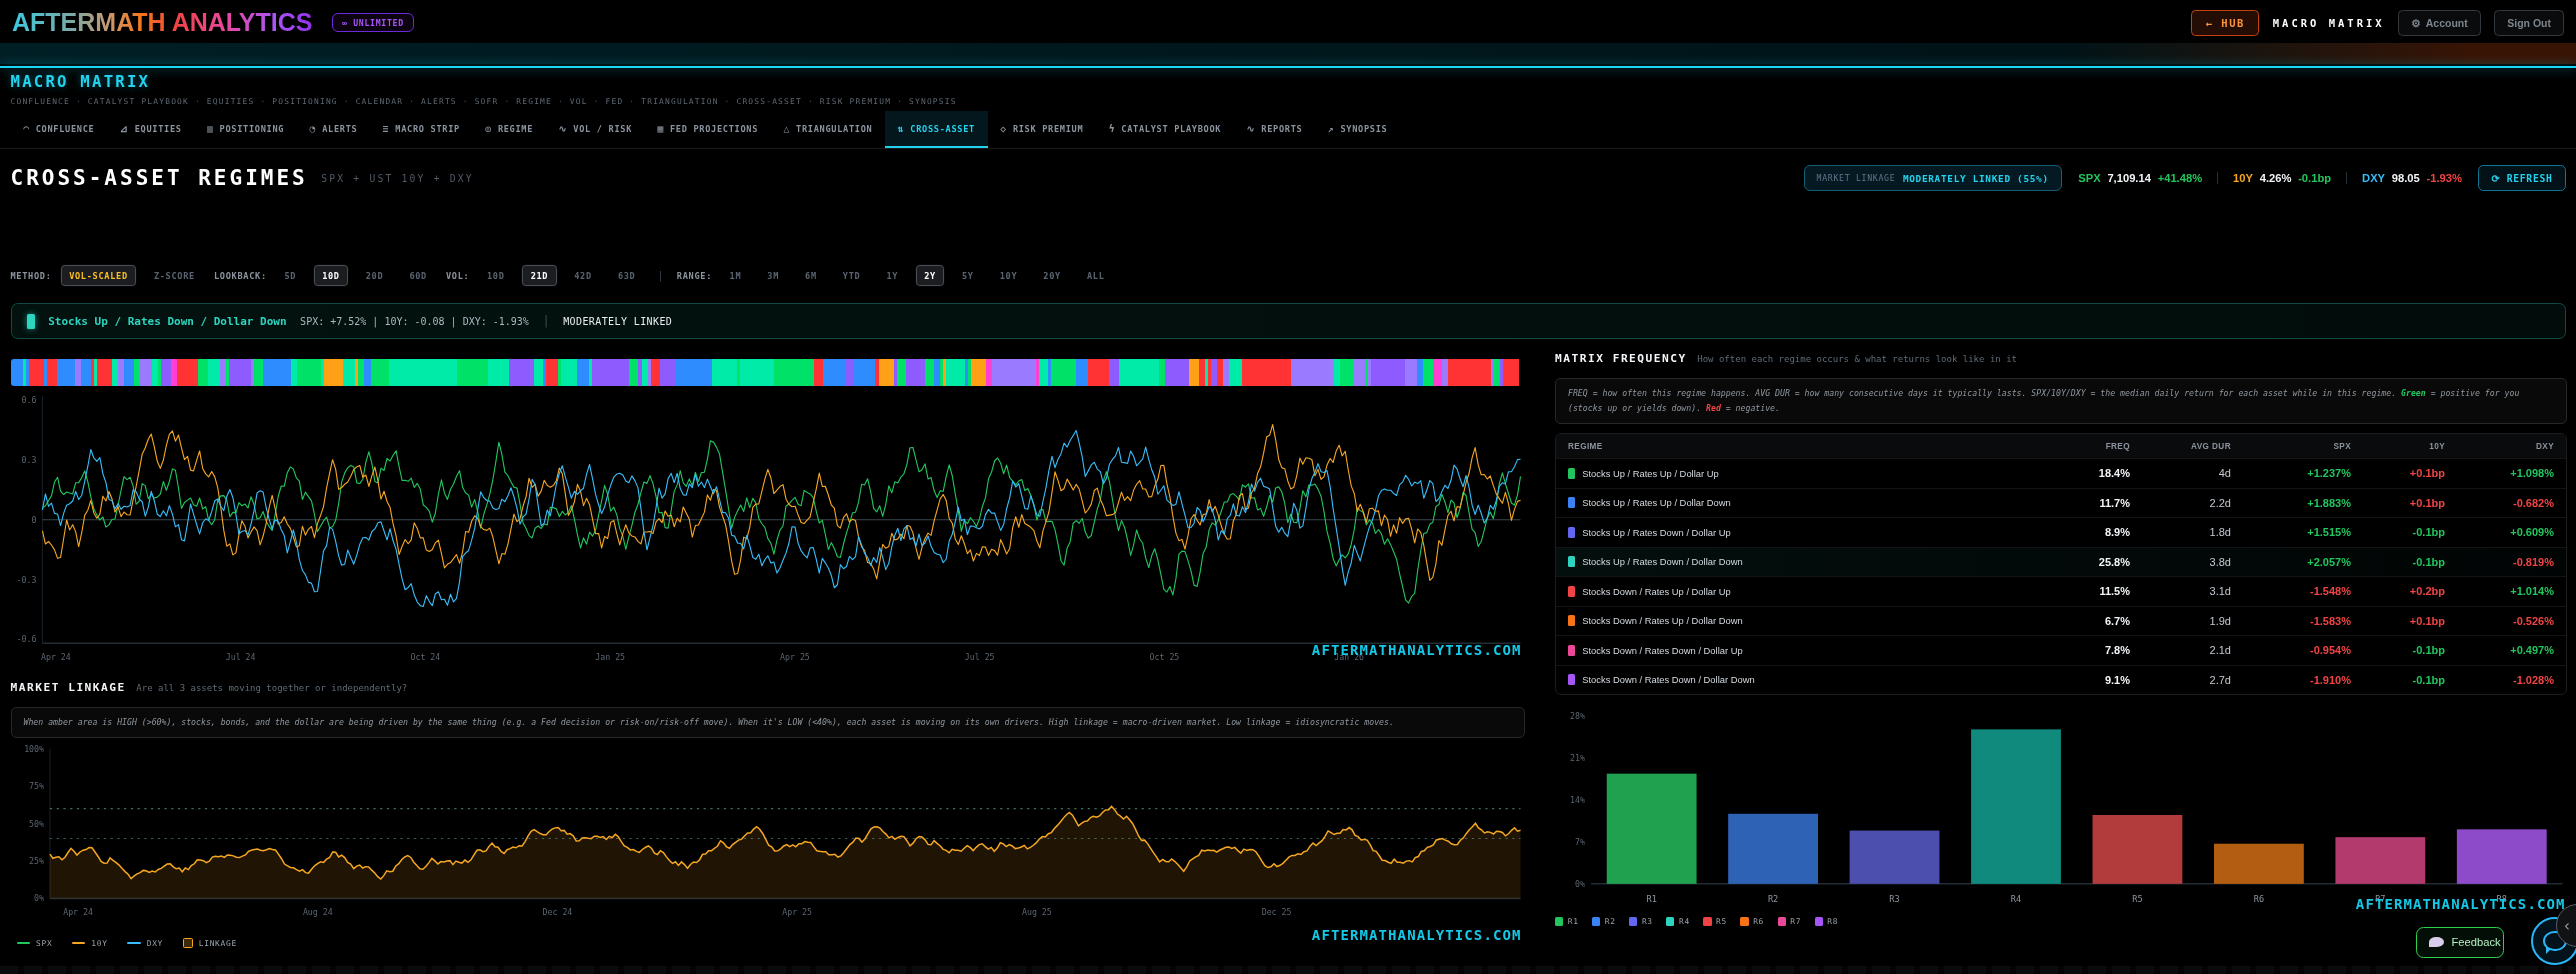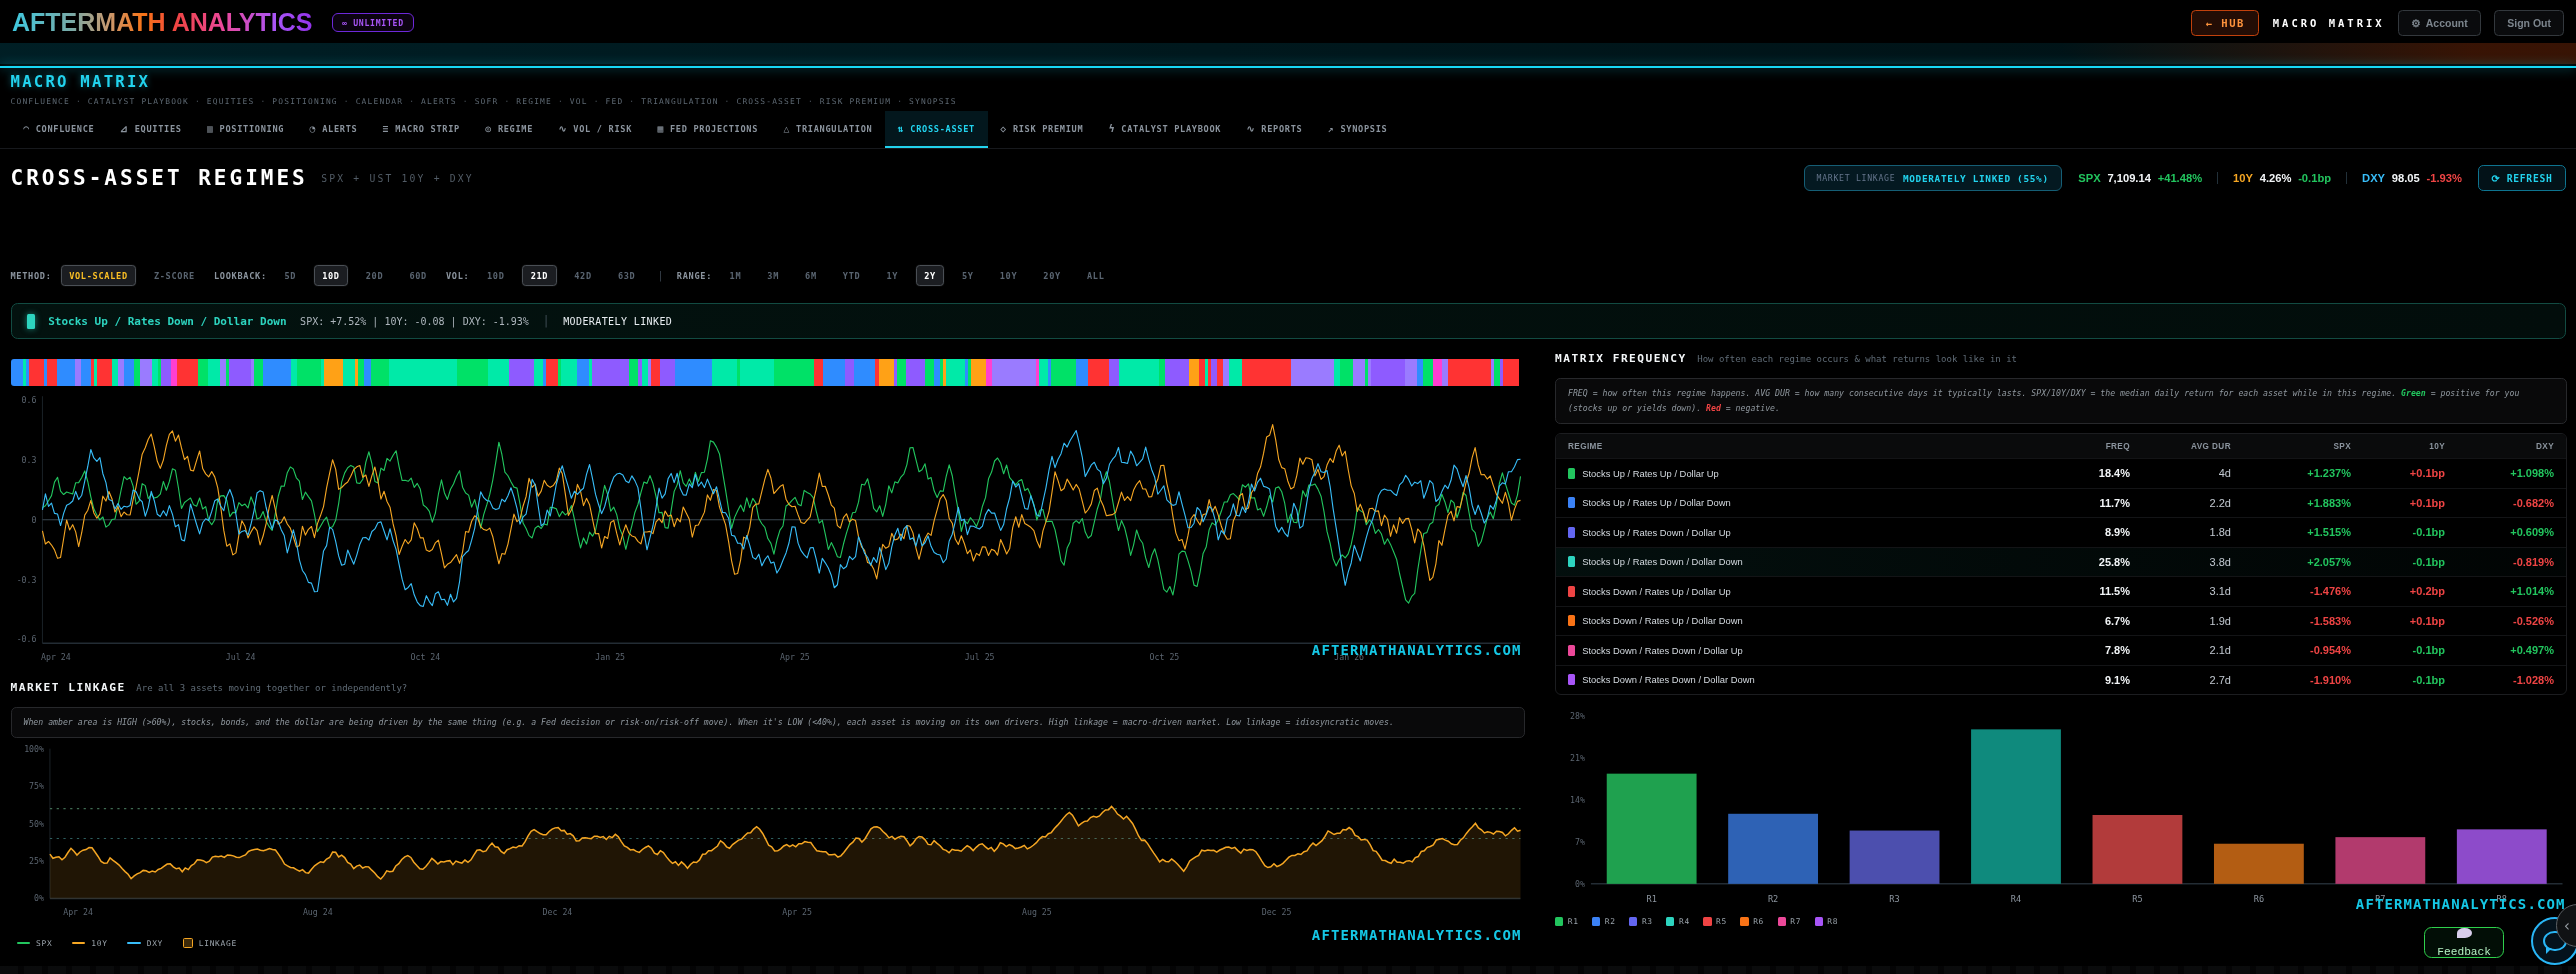--- a/index.html
+++ b/index.html
@@ -111,21 +111,21 @@
   .legend-row{display:flex;align-items:center;gap:19.5px;}
   .legend-item{display:flex;align-items:center;gap:6px;color:#9aa3ab;font-size:7.9px;letter-spacing:0.7px;}
   .lg-line{width:13.5px;height:2.2px;border-radius:1.5px;}
   .lg-sq{width:8.2px;height:8.2px;border-radius:1.5px;}
   #bar-legend{margin-top:6px;}
   #bottom-legend{position:absolute;top:938px;left:16.5px;}
 
   
   #feedback-button{position:absolute;right:72px;bottom:16.5px;height:31px;display:flex;align-items:center;gap:7.5px;
         background:rgba(2,18,8,.8);border:1.5px solid #2fd04c;border-radius:7.5px;padding:0 12px;max-width:88px;overflow:hidden;
-        color:#b5f0c2;font-family:Liberation Mono, monospace;font-size:11.2px;white-space:nowrap;cursor:pointer;flex-direction:column;}
+        color:#b5f0c2;font-family:Liberation Sans, sans-serif;font-size:11.2px;white-space:nowrap;cursor:pointer;}
   .bubble-glyph{width:15px;height:10.5px;background:#d8cdeb;border-radius:50% 50% 50% 0;flex:0 0 auto;}
   #chat-button{position:absolute;right:-3px;bottom:9px;width:48px;height:48px;border-radius:50%;
         background:#04121c;border:2.2px solid #29b6f6;display:flex;align-items:center;justify-content:center;cursor:pointer;}
   .chat-bubble{width:19.5px;height:16.5px;border:2.2px solid #29b6f6;border-radius:50%;position:relative;}
   .chat-bubble::after{content:"";position:absolute;left:0.7px;bottom:-5.2px;width:0;height:0;
         border-left:6.7px solid #29b6f6;border-bottom:6.7px solid transparent;}
   #panel-toggle{position:absolute;right:-22.5px;bottom:27px;width:43px;height:43px;border-radius:50%;
         background:#101214;border:1.5px solid #5c6166;color:#9aa0a6;font-size:15px;display:flex;align-items:center;padding-left:6px;box-sizing:border-box;cursor:pointer;}
   #bottom-strip{position:absolute;bottom:0;left:0;right:0;height:8.2px;
         background:repeating-linear-gradient(90deg,#0c0d0e 0 18px,#050506 18px 24px);opacity:.85;}
@@ -894,21 +894,21 @@
           <span class="num" style="color: rgb(34, 197, 94);">-0.1bp</span>
           <span class="num" style="color: rgb(239, 68, 68);">-0.819%</span>
         </div>
         <div class="ft-row">
           <span class="ft-name">
             <span class="ft-swatch" style="background: rgb(239, 68, 68);"></span>
             <span>Stocks Down / Rates Up / Dollar Up</span>
           </span>
           <span class="num" style="color: rgb(242, 245, 247);">11.5%</span>
           <span class="num ft-dur">3.1d</span>
-          <span class="num" style="color: rgb(239, 68, 68);">-1.476%</span>
+          <span class="num" style="color: rgb(239, 68, 68);">-1.548%</span>
           <span class="num" style="color: rgb(239, 68, 68);">+0.2bp</span>
           <span class="num" style="color: rgb(34, 197, 94);">+1.014%</span>
         </div>
         <div class="ft-row">
           <span class="ft-name">
             <span class="ft-swatch" style="background: rgb(249, 115, 22);"></span>
             <span>Stocks Down / Rates Up / Dollar Down</span>
           </span>
           <span class="num" style="color: rgb(242, 245, 247);">6.7%</span>
           <span class="num ft-dur">1.9d</span>

